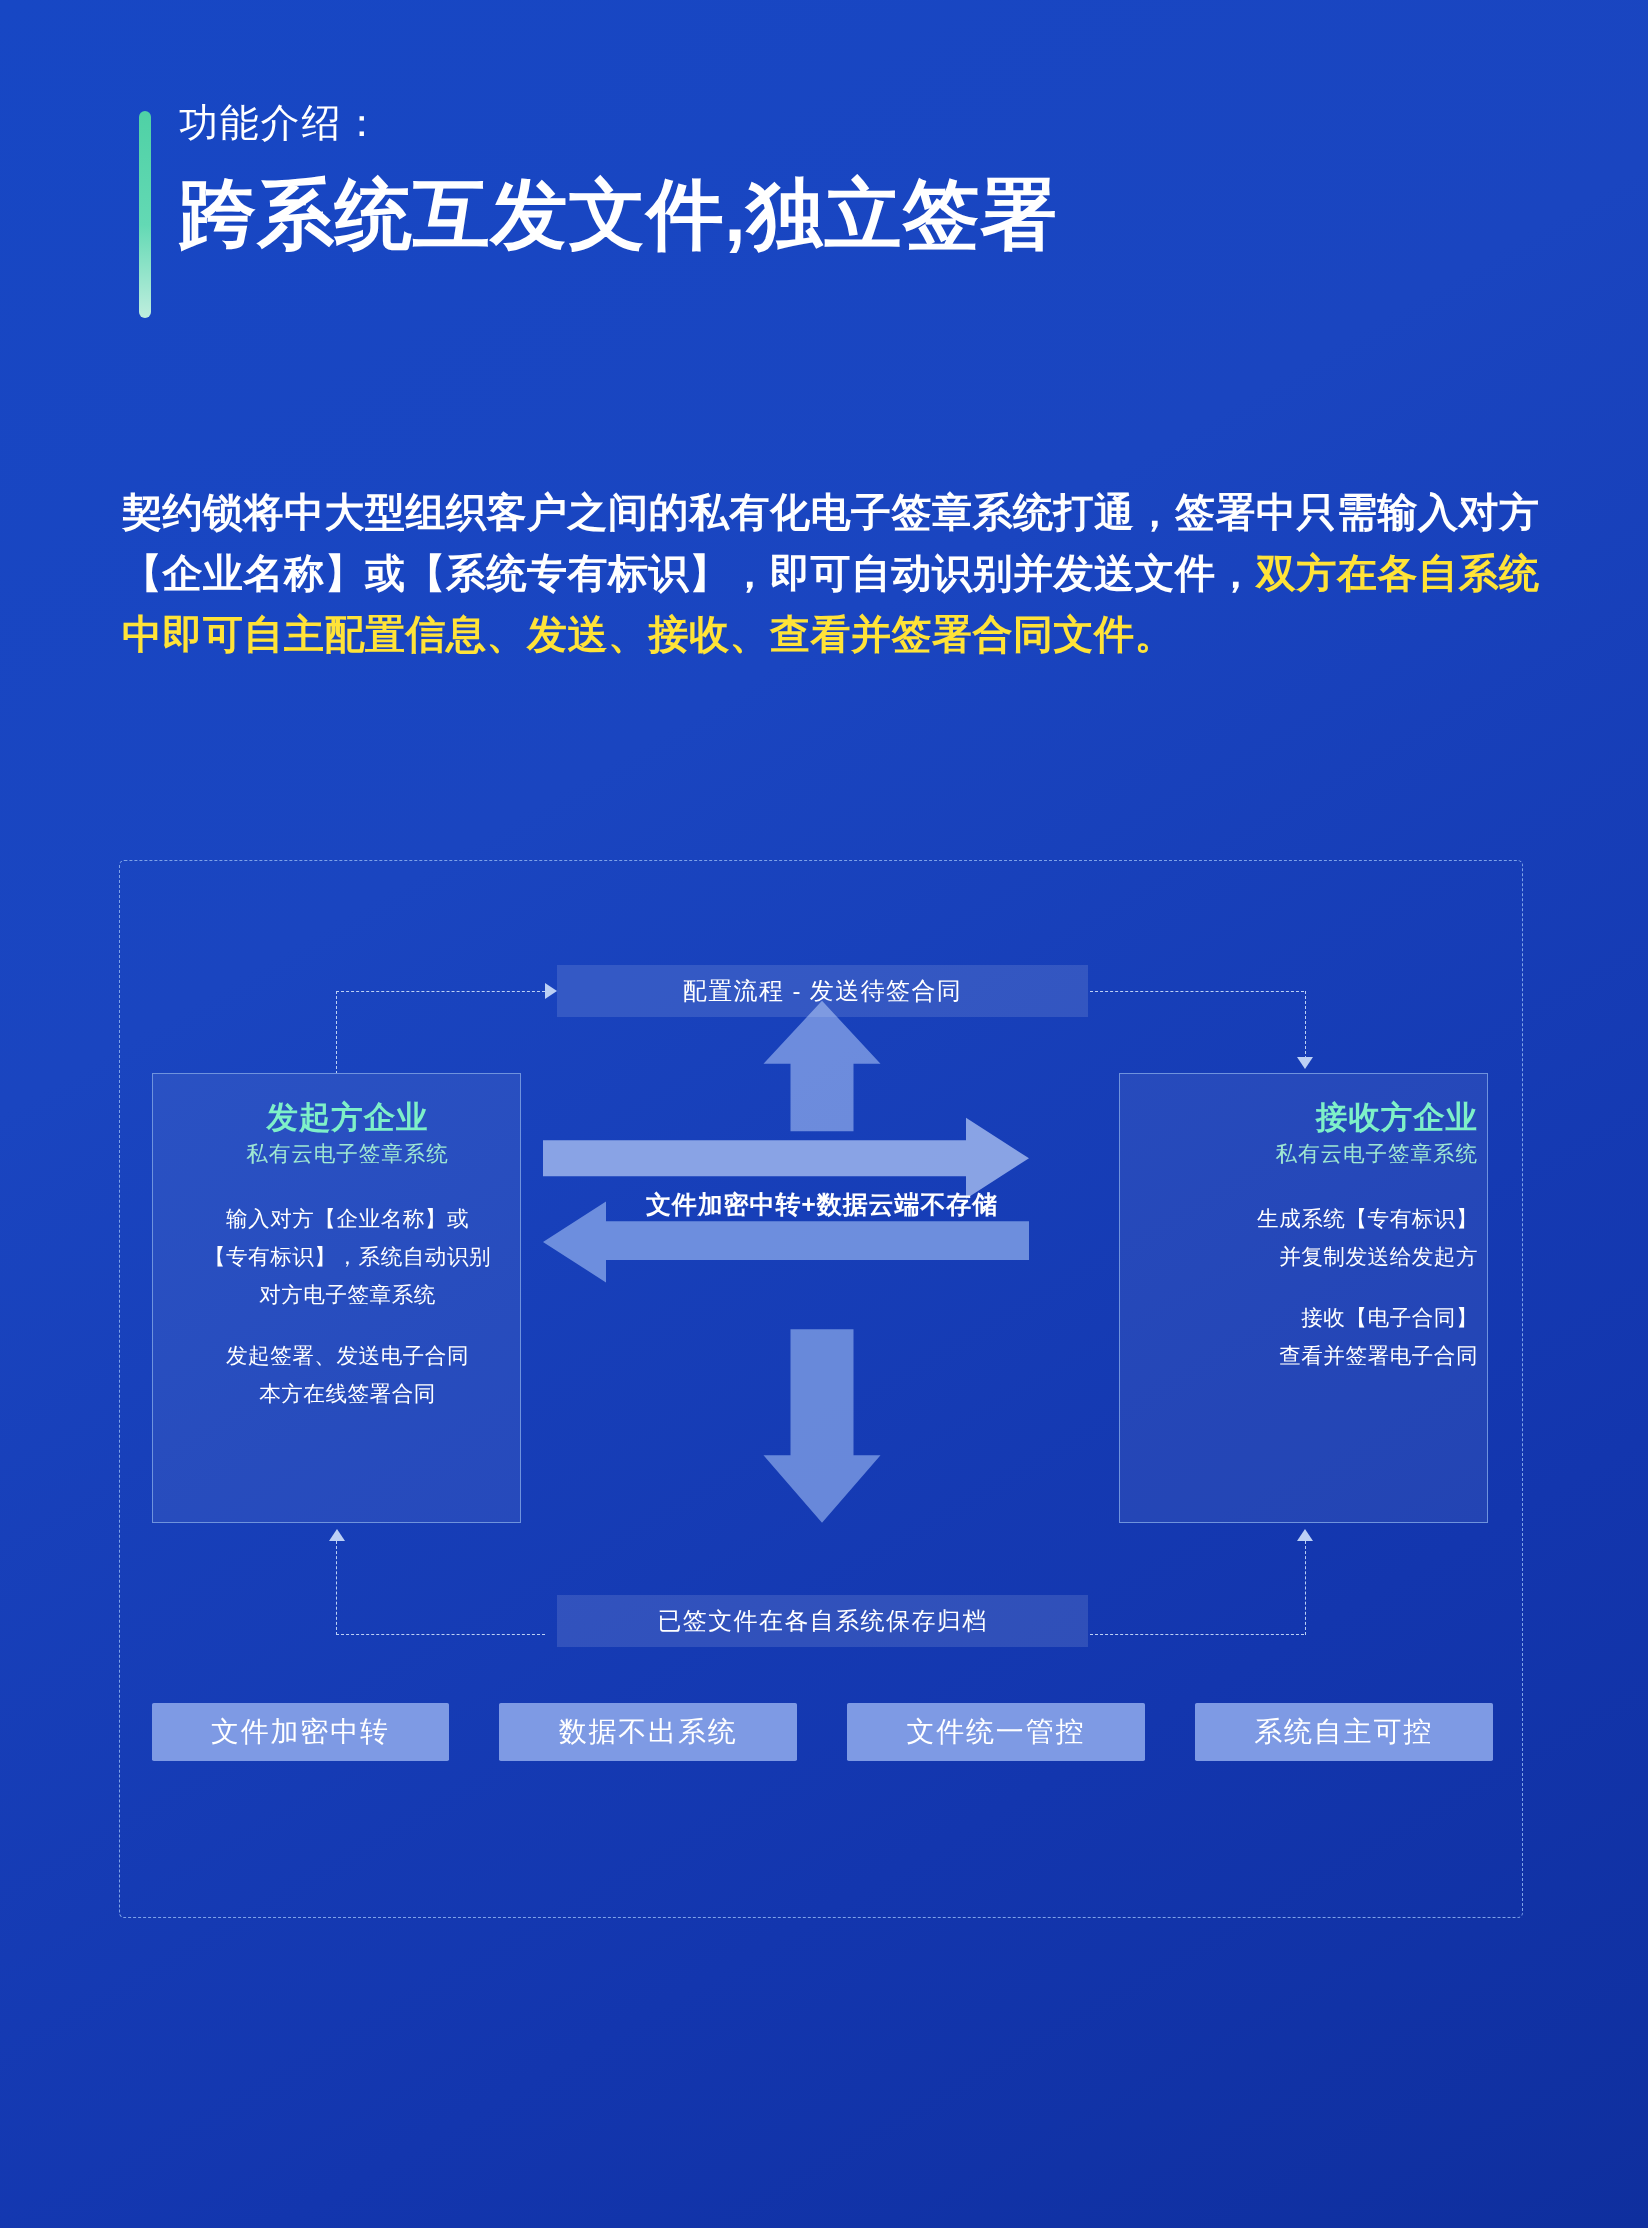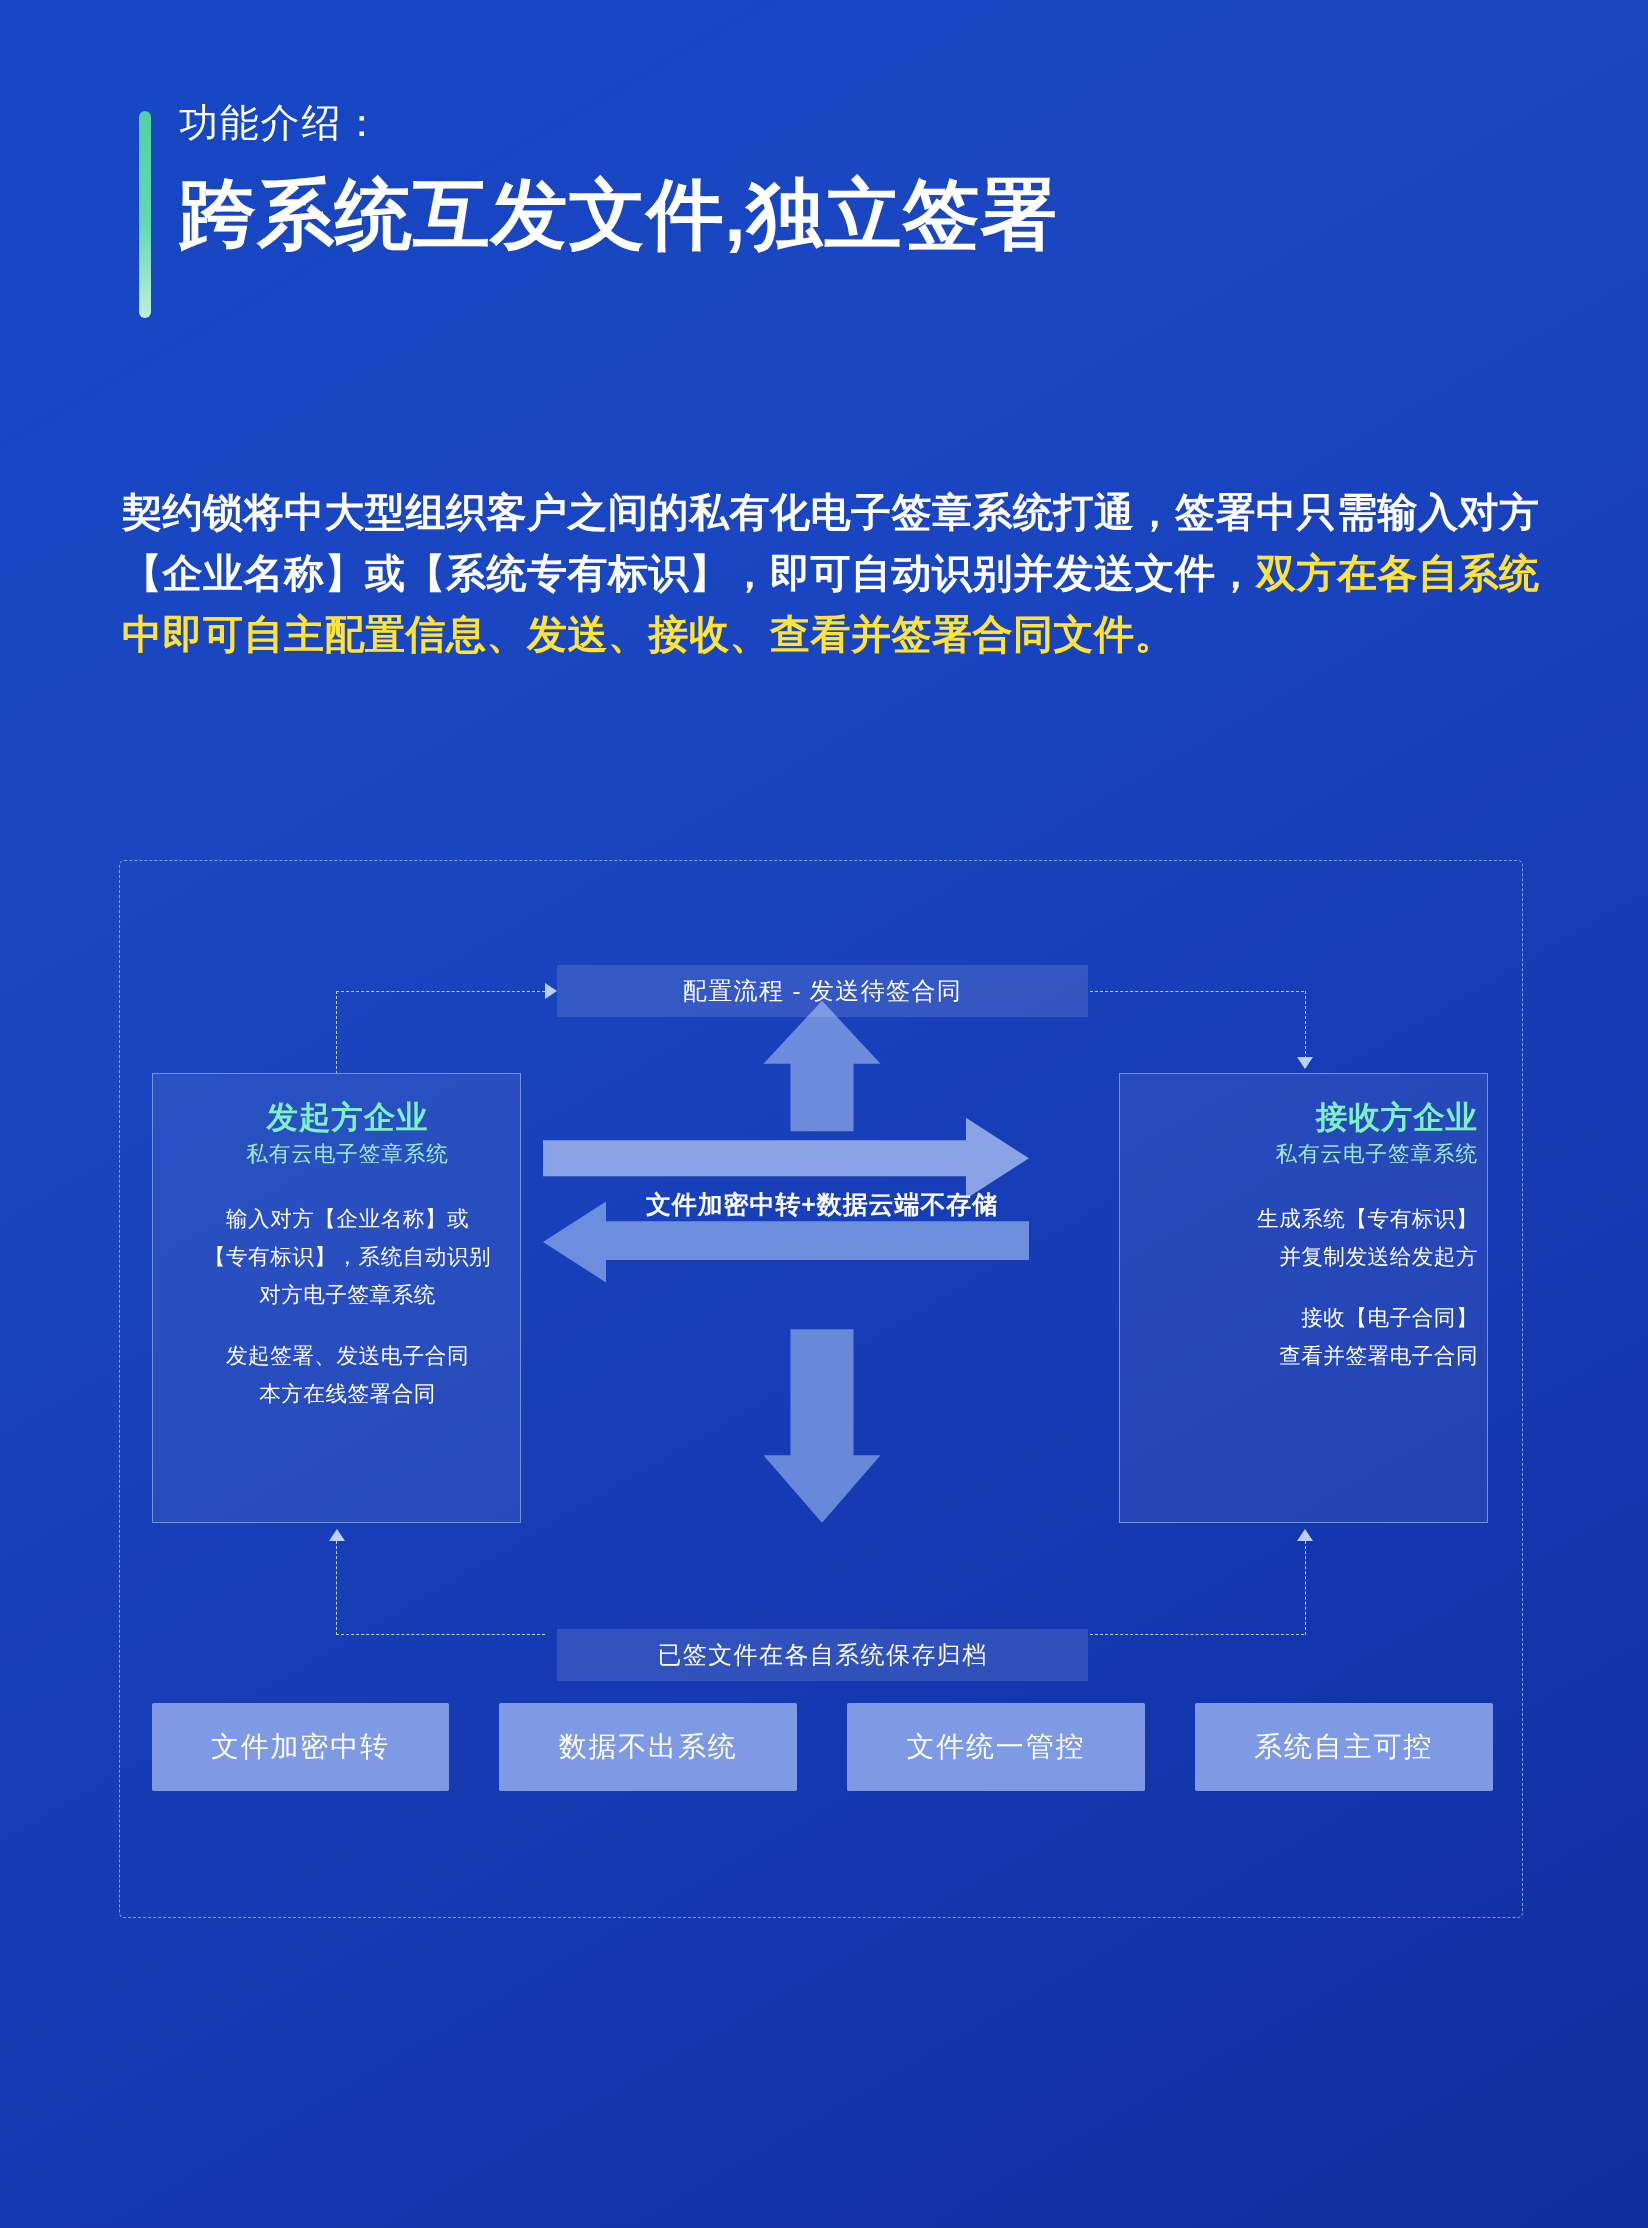--- a/index.html
+++ b/index.html
@@ -117,21 +117,21 @@
     background: rgba(255,255,255,0.12);
     border: 0;
     display: flex;
     align-items: center;
     justify-content: center;
     color: #ffffff;
     font-size: 24px;
     letter-spacing: 1.4px;
   }
   .flowbar.top    { left: 437px; top: 104px;  width: 531px; }
-  .flowbar.bottom { left: 437px; top: 768px;  width: 531px; }
+  .flowbar.bottom { left: 437px; top: 734px;  width: 531px; }
 
   
   .dash { position: absolute; border-color: #bcd0f5; }
   .dash-h { border-top: 1.8px dashed #bcd0f5; }
   .dash-v { border-left: 1.8px dashed #bcd0f5; }
 
   .arrowhead {
     position: absolute;
     width: 0; height: 0;
   }
@@ -157,21 +157,21 @@
   .chips {
     position: absolute;
     left: 31.5px;
     top: 842px;
     width: 1341px;
     display: flex;
     gap: 50px;
   }
   .chip {
     flex: 1;
-    height: 88px;
+    height: 58px;
     background: #7e9ae4;
     display: flex;
     align-items: center;
     justify-content: center;
     color: #ffffff;
     font-size: 28px;
     letter-spacing: 1.8px;
     border-radius: 1.8px;
   }
 </style>

